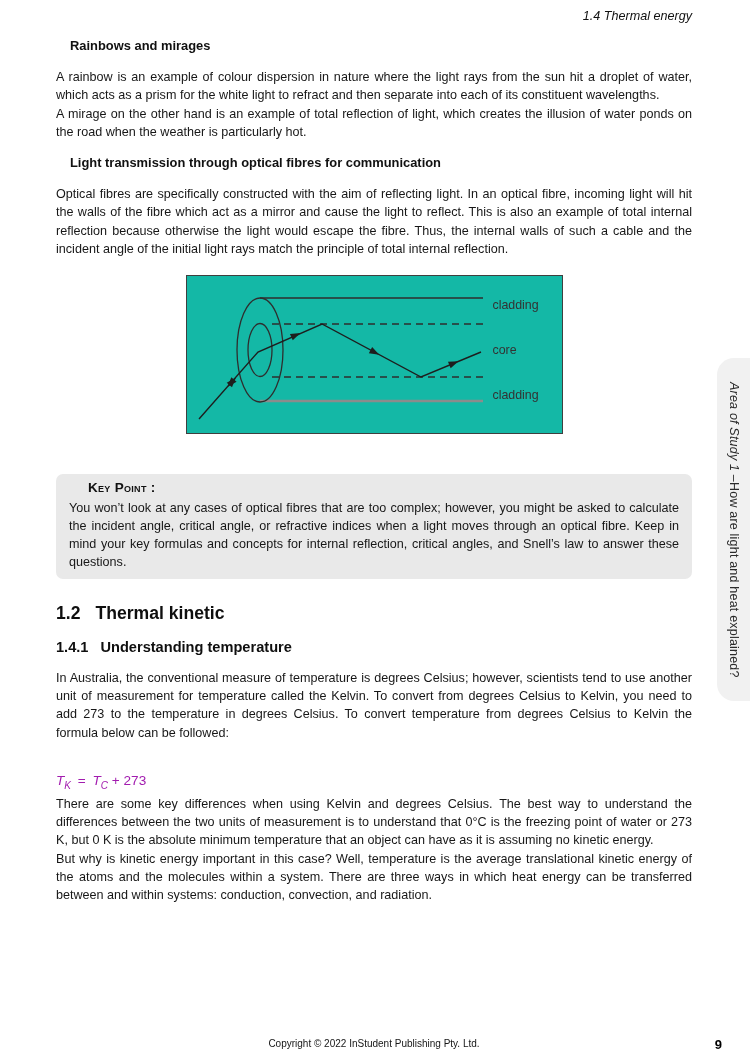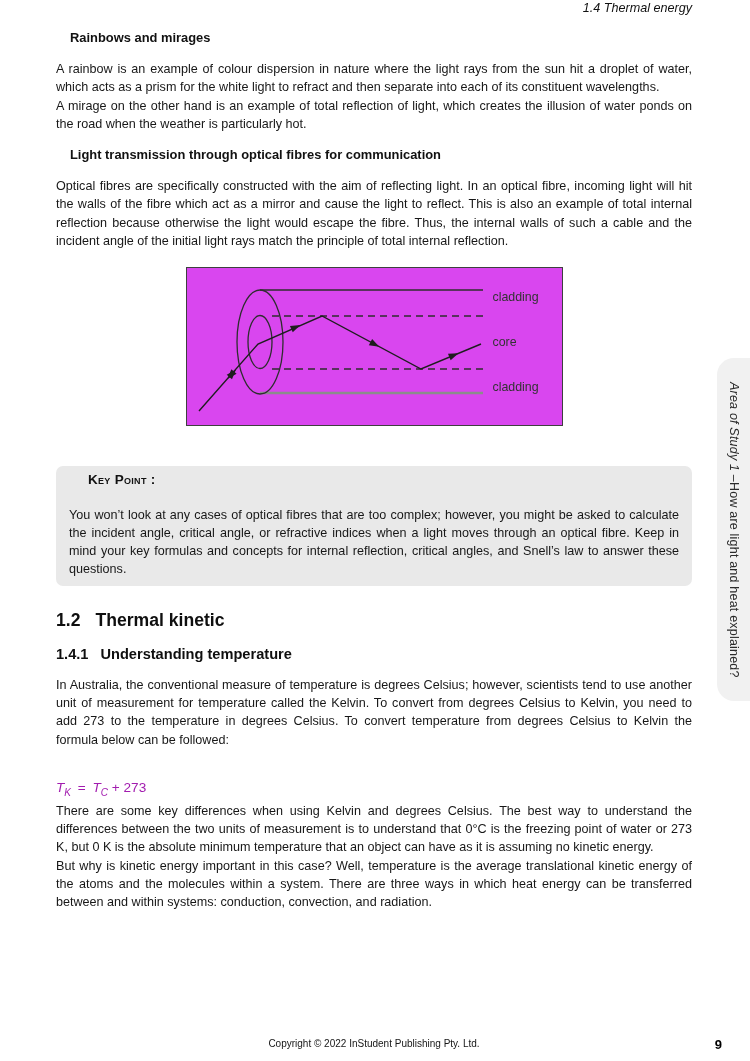--- a/index.html
+++ b/index.html
@@ -7,21 +7,21 @@
   .page {
     position: relative;
     width: 750px;
     height: 1061px;
     margin: 0 auto;
     background: #ffffff;
     font-family: "Liberation Sans", sans-serif;
     color: #1b1b1b;
     overflow: hidden;
   }
-  .content { padding: 1px 58px 0 56px; }
+  .content { padding: 9px 58px 0 56px; }
 
   .running-head {
     text-align: right;
     font-style: italic;
     font-size: 12.6px;
     color: #111;
     line-height: 15px;
   }
 
   h3.runin {
@@ -45,21 +45,21 @@
   [data-name="rainbows-paragraph-2"] { margin-top: 8px; margin-bottom: 7px; }
   [data-name="fibres-paragraph-1"]   { margin-top: 9px; }
 
   
   .figure-wrap {
     position: relative;
     width: 377px;
     height: 159px;
     margin: 17px auto 0 auto;
     border: 1.5px solid #3f3f3f;
-    background: #d946ef;
+    background: #14b8a6;
   }
   .figure-wrap svg { display: block; }
   .fig-label {
     position: absolute;
     left: 306px;
     font-size: 12.4px;
     color: #333;
     line-height: 14px;
   }
   [data-name="diagram-label-cladding-top"]    { top: 22px; }
@@ -80,21 +80,21 @@
     letter-spacing: 0.3px;
     color: #111;
     line-height: 16px;
     margin-left: 19px;
   }
   .keypoint-body {
     font-size: 12.6px;
     line-height: 17.9px;
     text-align: justify;
     color: #171717;
-    margin-top: 19px;
+    margin-top: 4px;
   }
 
   
   .sec {
     margin-top: 23px;
     font-size: 17.6px;
     font-weight: bold;
     color: #0f0f0f;
     line-height: 23px;
   }

